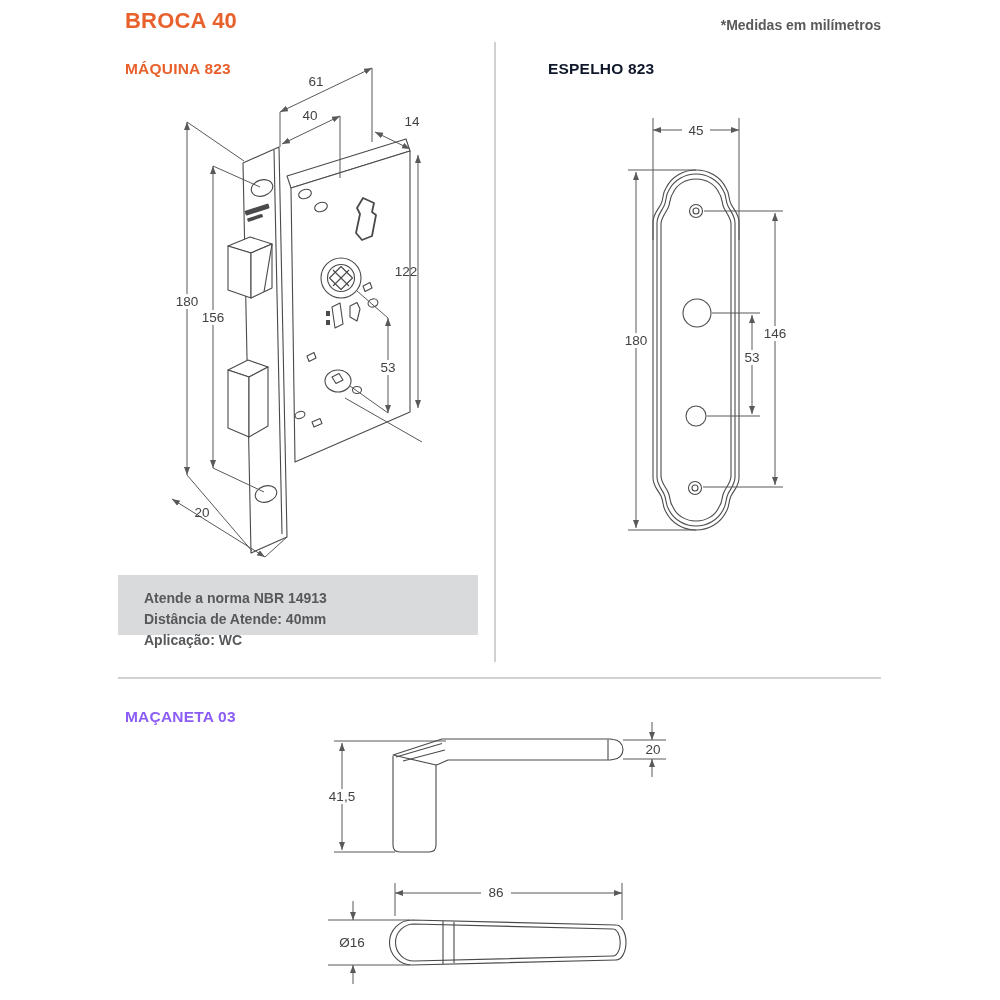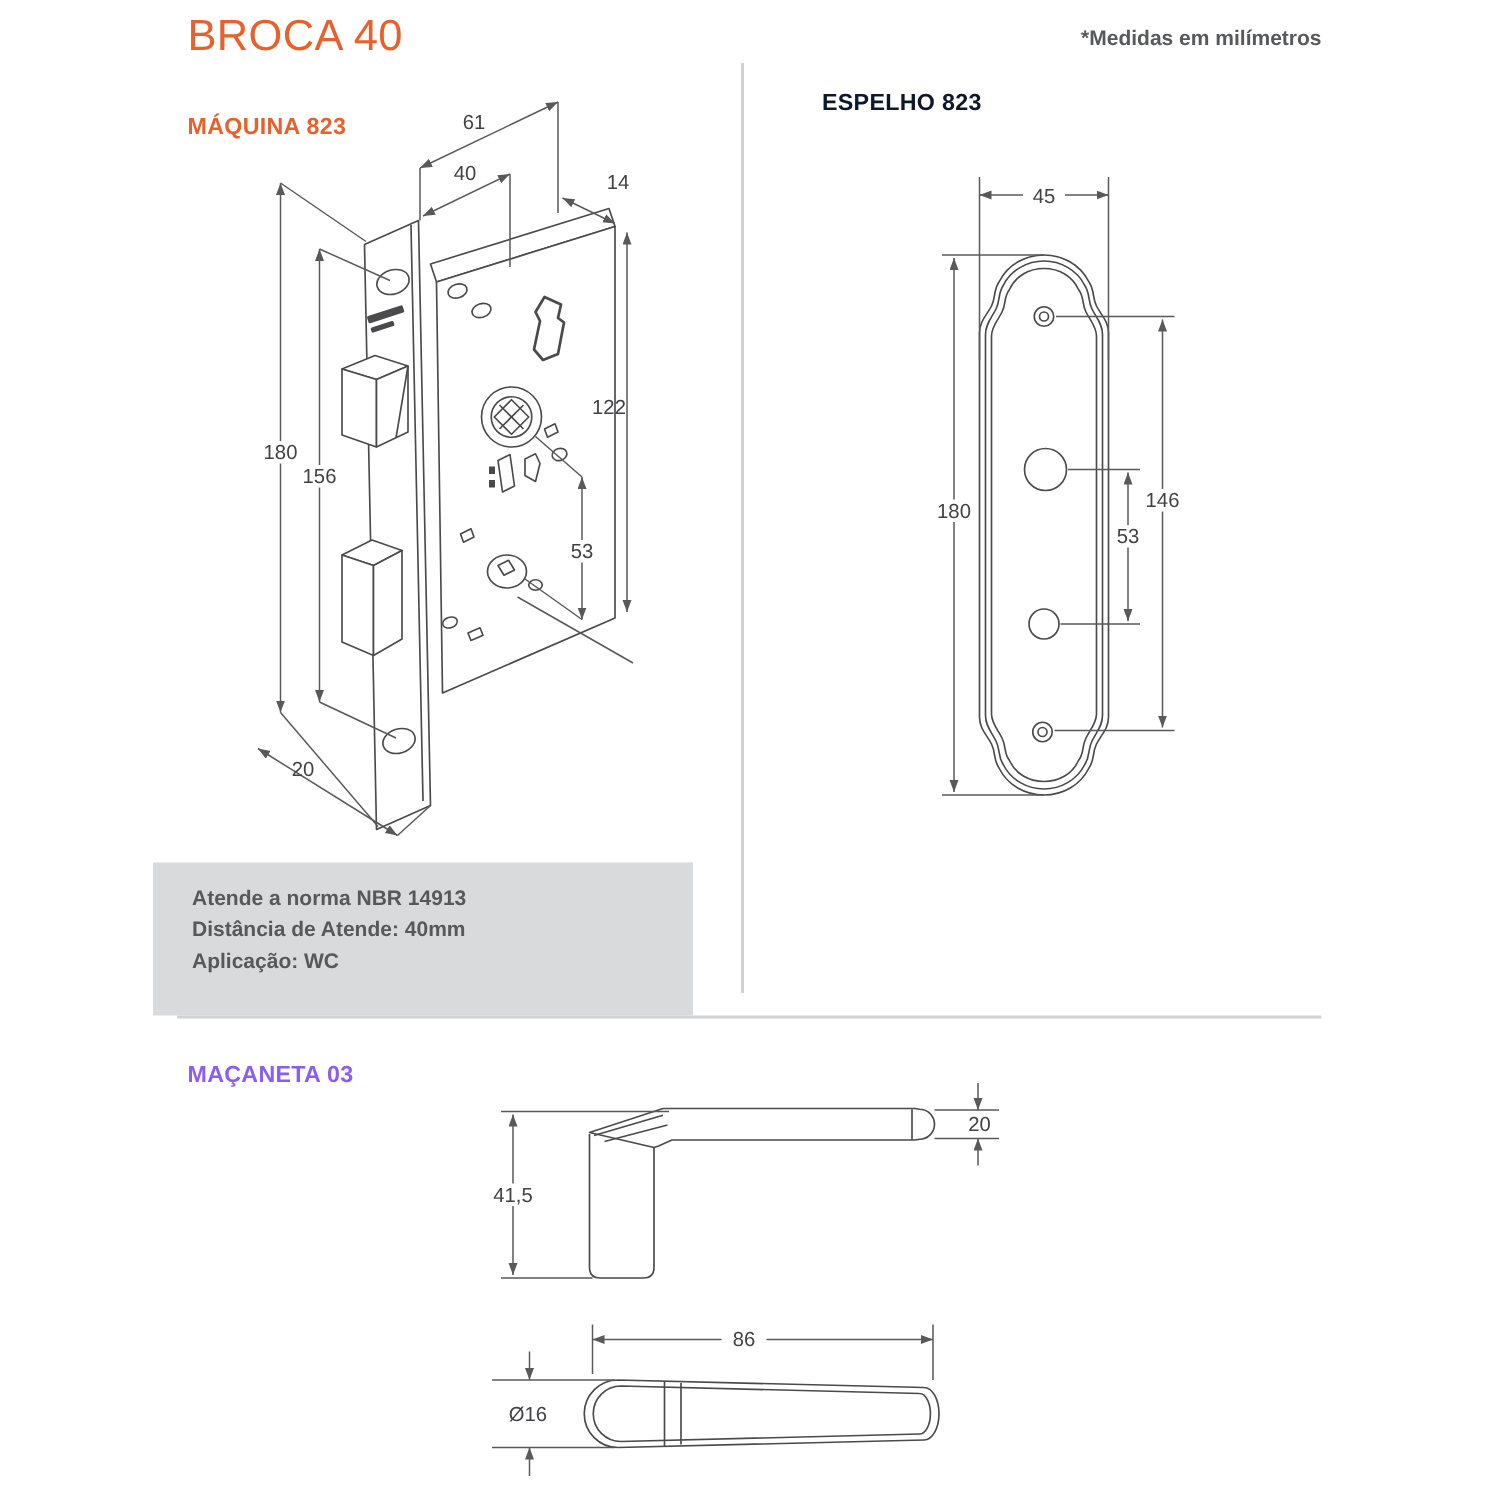--- a/index.html
+++ b/index.html
@@ -1,19 +1,19 @@
 <!DOCTYPE html>
 <html><head>
 <meta charset="utf-8">
 <style>
   html,body{margin:0;padding:0;background:#ffffff;}
   #stage{position:relative;width:1000px;height:1000px;background:#ffffff;overflow:hidden;
          font-family:"Liberation Sans",sans-serif;}
   .abs{position:absolute;}
-  .h1{font-size:29px;font-weight:400;letter-spacing:.2px;}
+  .h1{font-size:22px;font-weight:700;letter-spacing:.2px;}
   .h2{font-size:15.5px;font-weight:800;letter-spacing:.2px;}
   .note{font-size:14px;font-weight:600;color:#58595B;text-align:right;}
   .vdiv{width:2px;background:#cfd1d2;}
   .hdiv{height:2px;background:#cfd1d2;}
   .infobox{background:#d9dadb;color:#57585a;font-size:14px;font-weight:600;
            line-height:21px;padding:13px 0 0 26px;box-sizing:border-box;}
   svg{position:absolute;overflow:visible;}
   svg .obj{fill:#ffffff;stroke:#4a4a4c;stroke-width:1.1;stroke-linejoin:round;}
   svg .objl{fill:none;stroke:#4a4a4c;stroke-width:1.1;}
   svg .dark{fill:#4a4a4c;stroke:none;}
@@ -21,28 +21,28 @@
   svg .dtx{fill:#424245;font-size:13.5px;font-family:"Liberation Sans",sans-serif;}
   svg .bg{fill:#ffffff;stroke:none;}
 </style>
 </head>
 <body>
 
 <div id="stage">
 
   <div class="abs h1" style="left:125px;top:8px;color:#E8612C">BROCA 40</div>
   <div class="abs note" style="left:646px;top:17px;width:235px;">*Medidas em milímetros</div>
-  <div class="abs h2" style="left:125px;top:76px;color:#E8612C">MÁQUINA 823</div>
+  <div class="abs h2" style="left:125px;top:60px;color:#E8612C">MÁQUINA 823</div>
   <div class="abs h2" style="left:548px;top:60px;color:#0f172a">ESPELHO 823</div>
   <div class="abs h2" style="left:125px;top:708px;color:#8b5cf6">MAÇANETA 03</div>
 
   <div class="abs vdiv" style="left:494px;top:42px;height:620px;"></div>
   <div class="abs hdiv" style="left:118px;top:677px;width:763px;"></div>
 
-  <div class="abs infobox" style="left:102px;top:575px;width:360px;height:102px;">
+  <div class="abs infobox" style="left:118px;top:575px;width:360px;height:60px;">
     <div>Atende a norma NBR 14913</div>
     <div>Distância de Atende: 40mm</div>
     <div>Aplicação: WC</div>
   </div>
 
   <svg style="left:160px;top:60px;" width="300" height="510" viewBox="0 0 300 510">
     <defs>
       <marker id="a1" markerWidth="9" markerHeight="8" refX="8" refY="3" orient="auto-start-reverse">
         <path d="M0,0 L8,3 L0,6 Z" fill="#58595B"></path>
       </marker>

